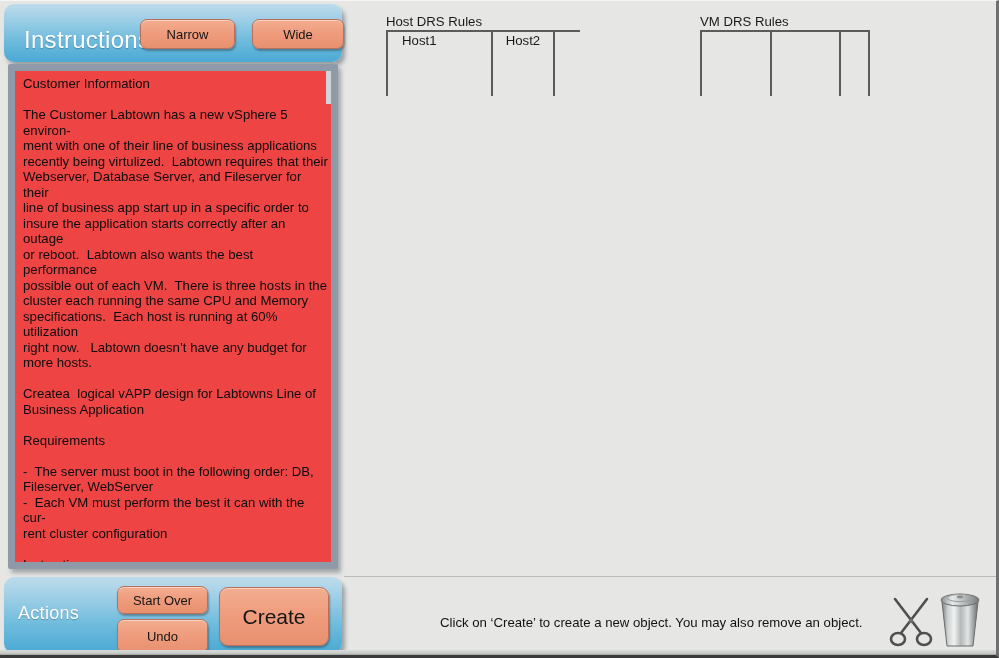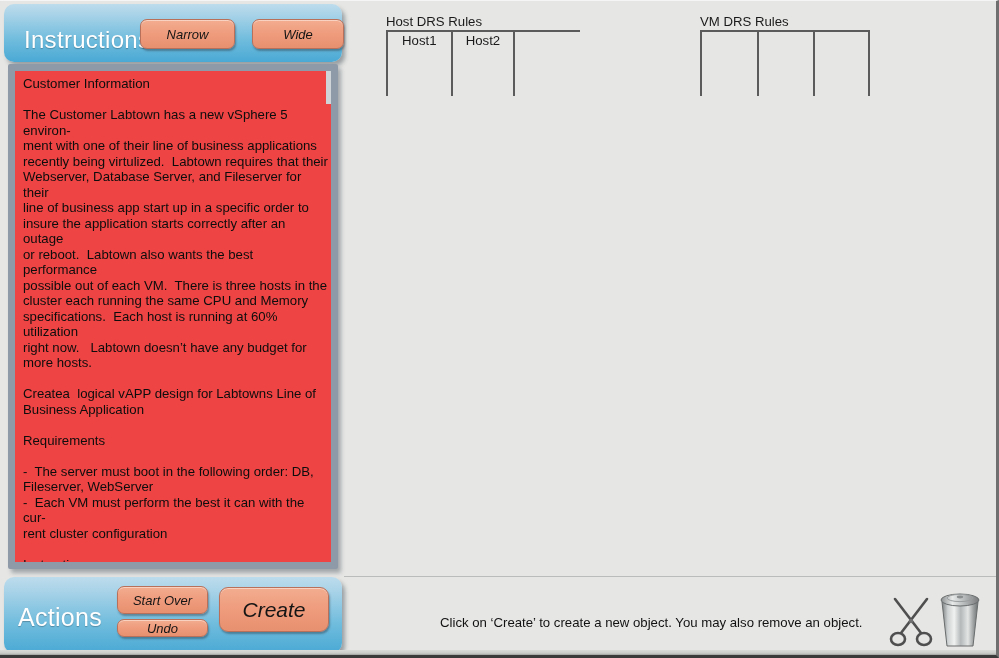--- a/index.html
+++ b/index.html
@@ -53,21 +53,20 @@
     border-radius: 7px;
     color: #151515;
     font-size: 13px;
     display: flex;
     align-items: center;
     justify-content: center;
     box-shadow: 1px 2px 2px rgba(40,45,55,0.4), inset 0 1px 0 rgba(255,255,255,0.45);
     box-sizing: border-box;
     cursor: pointer;
     user-select: none;
-    font-style: italic;
   }
   .btn.big { font-size: 21px; border-radius: 9px; }
 
   
   #instructions-panel { left: 4px; top: 4px; width: 338px; height: 58px; }
   #narrow-btn { left: 136px; top: 15px; width: 95px; height: 30px; }
   #wide-btn   { left: 236px; top: 15px; width: 92px; height: 30px; margin-left: 12px; }
   #instructions-title { left: 20px; top: 22px; }
 
   
@@ -94,40 +93,40 @@
   }
   #text-scrollbar {
     position: absolute;
     right: 0px; top: 0px;
     width: 5px; height: 33px;
     background: #cfd4d8;
   }
 
   
   #actions-panel { left: 4px; top: 577px; width: 338px; height: 76px; }
-  #actions-title { left: 14px; top: 26px; font-size: 25px; }
+  #actions-title { left: 14px; top: 26px; font-size: 18px; }
   #start-over-btn { left: 113px; top: 9px;  width: 91px; height: 28px; }
-  #undo-btn       { left: 113px; top: 42px; width: 91px; height: 18px; }
-  #create-btn     { left: 215px; top: 10px; width: 110px; height: 45px; }
+  #undo-btn       { left: 113px; top: 42px; width: 91px; height: 34px; }
+  #create-btn     { left: 215px; top: 10px; width: 110px; height: 59px; }
 
   
   .drs-block { position: absolute; }
   .drs-title {
     text-align: left;
     font-size: 13.2px;
     line-height: 16px;
     color: #1a1a1a;
     white-space: nowrap;
   }
   .drs-table {
     position: relative;
     border-top: 2px solid #5b5b5b;
     box-sizing: border-box;
   }
-  .drs-cols { display: flex; height: 100%; }
+  .drs-cols { display: flex; height: 100%; gap: 40px; }
   .drs-col {
     position: relative;
     border-left: 2px solid #5b5b5b;
     box-sizing: border-box;
     text-align: center;
     font-size: 13.2px;
     color: #1a1a1a;
   }
   .drs-col:last-child { border-right: 2px solid #5b5b5b; }
   .drs-col-label { padding-top: 1px; }

